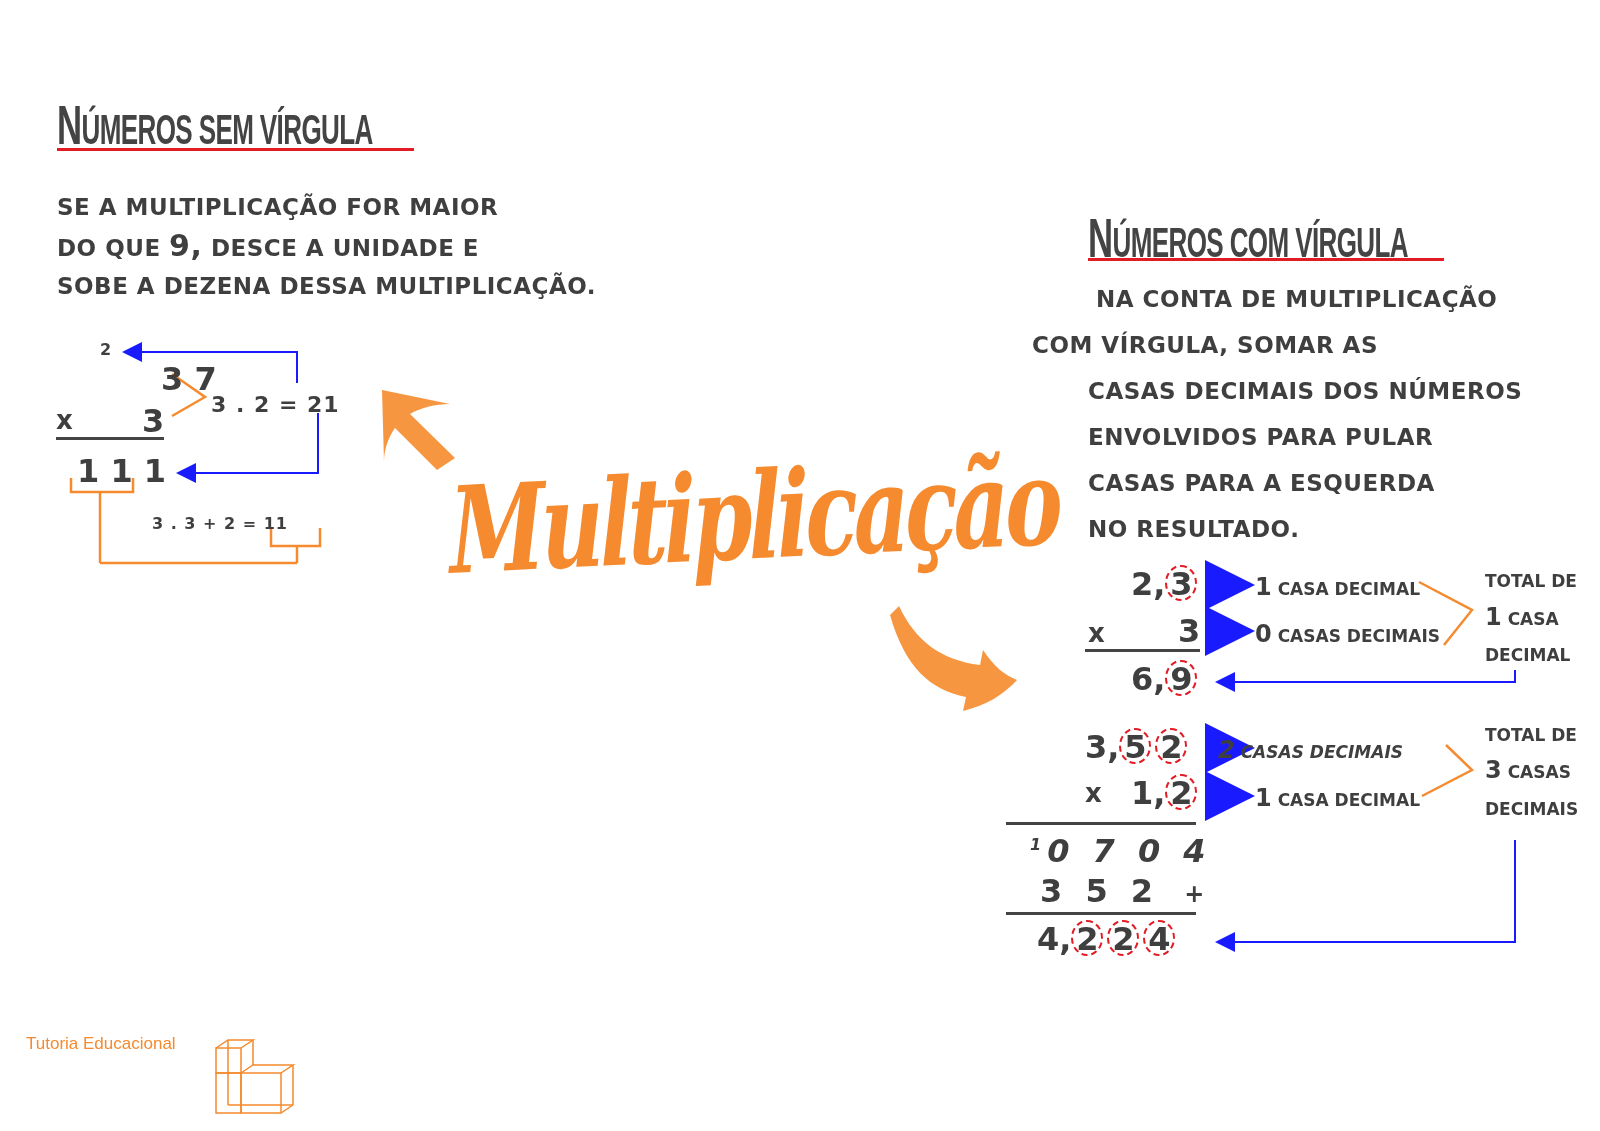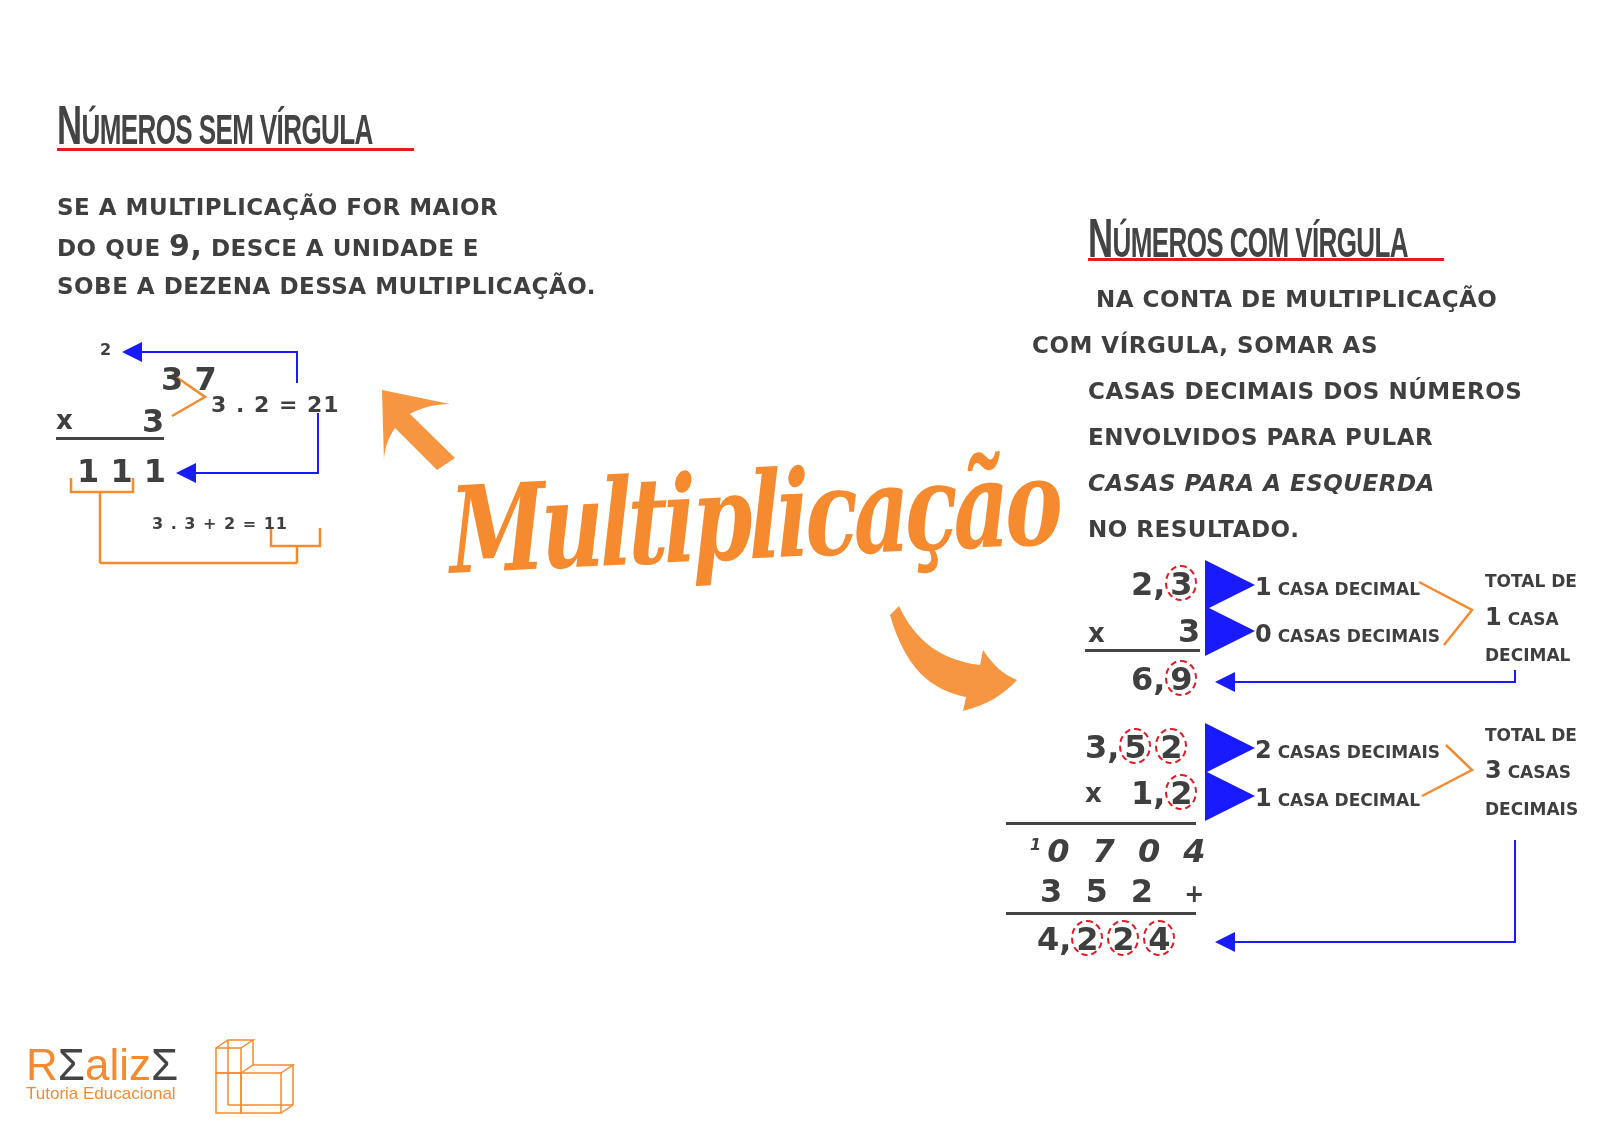--- a/index.html
+++ b/index.html
@@ -103,21 +103,21 @@
 
 <div class="abs title" style="left:1088px; top:205px;">
   <span class="big">N</span><span class="sm">ÚMEROS COM VÍRGULA</span>
 </div>
 <div class="abs underline" style="left:1088px; top:258px; width:356px;"></div>
 
 <div class="abs para" style="left:1088px; top:286px;margin-left:8px;">NA CONTA DE MULTIPLICAÇÃO</div>
 <div class="abs para" style="left:1032px; top:332px;">COM VÍRGULA, SOMAR AS</div>
 <div class="abs para" style="left:1088px; top:378px;">CASAS DECIMAIS DOS NÚMEROS</div>
 <div class="abs para" style="left:1088px; top:424px;">ENVOLVIDOS PARA PULAR</div>
-<div class="abs para" style="left:1088px; top:470px;font-style:italic;">CASAS PARA A ESQUERDA</div>
+<div class="abs para" style="left:1088px; top:470px;">CASAS PARA A ESQUERDA</div>
 <div class="abs para" style="left:1088px; top:516px;">NO RESULTADO.</div>
 
 <div class="abs num" style="left:1131px; top:565px;">
   <span>2</span>,<span class="circ">3</span>
 </div>
 <div class="abs num" style="left:1088px; top:618px; font-size:26px;">x</div>
 <div class="abs num" style="left:1178px; top:612px;">3</div>
 <div class="abs hr" style="left:1085px; top:649px; width:115px;"></div>
 <div class="abs num" style="left:1131px; top:660px;">
   <span>6</span>,<span class="circ">9</span>
@@ -149,33 +149,30 @@
   <sup style="font-size:16px;">1</sup><span>0 7 0 4</span>
 </div>
 <div class="abs num" style="left:1040px; top:872px; letter-spacing:6px;">
   <span>3 5 2</span>
   <span style="font-size:24px; margin-left:8px;">+</span>
 </div>
 <div class="abs hr" style="left:1006px; top:912px; width:190px;"></div>
 <div class="abs num" style="left:1037px; top:920px;">
   <span>4</span>,<span class="circ">2</span><span class="circ" style="margin-left:4px;">2</span><span class="circ" style="margin-left:4px;">4</span>
 </div>
-<div class="abs small-lbl" style="left:1255px; top:736px;">
+<div class="abs small-lbl" style="left:1218px; top:736px;font-style:italic;">
   <span class="d">2</span>
   <span>CASAS DECIMAIS</span>
 </div>
 <div class="abs small-lbl" style="left:1255px; top:784px;">
   <span class="d">1</span>
   <span>CASA DECIMAL</span>
 </div>
 <div class="abs small-lbl" style="left:1485px; top:725px;">TOTAL DE</div>
 <div class="abs small-lbl" style="left:1485px; top:756px;">
   <span class="d">3</span>
   <span>CASAS</span>
 </div>
 <div class="abs small-lbl" style="left:1485px; top:799px;">DECIMAIS</div>
 
 <div class="abs" style="left:26px; top:1040px;">
-  <div class="logo-r">
-    <span>R</span><span class="logo-g">Σ</span><span>aliz</span><span class="logo-g">Σ</span>
-  </div>
   <div class="logo-sub" style="margin-top:-6px;">Tutoria Educacional</div>
 </div>
 
 </body></html>

